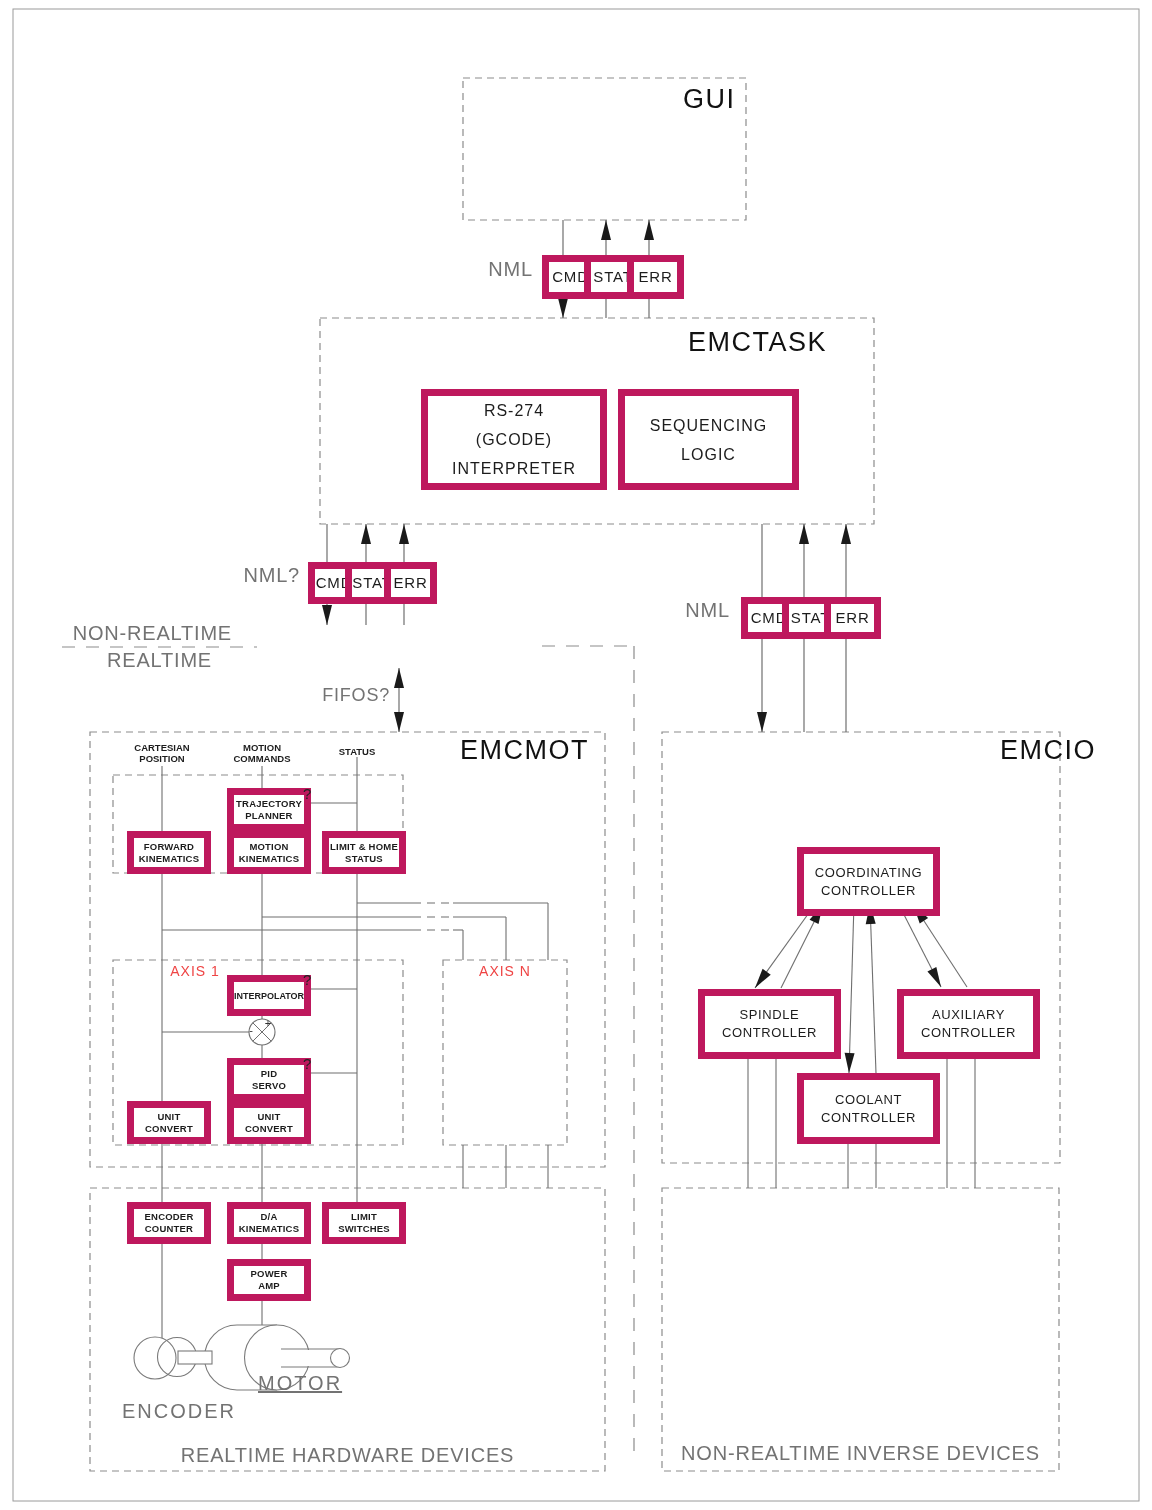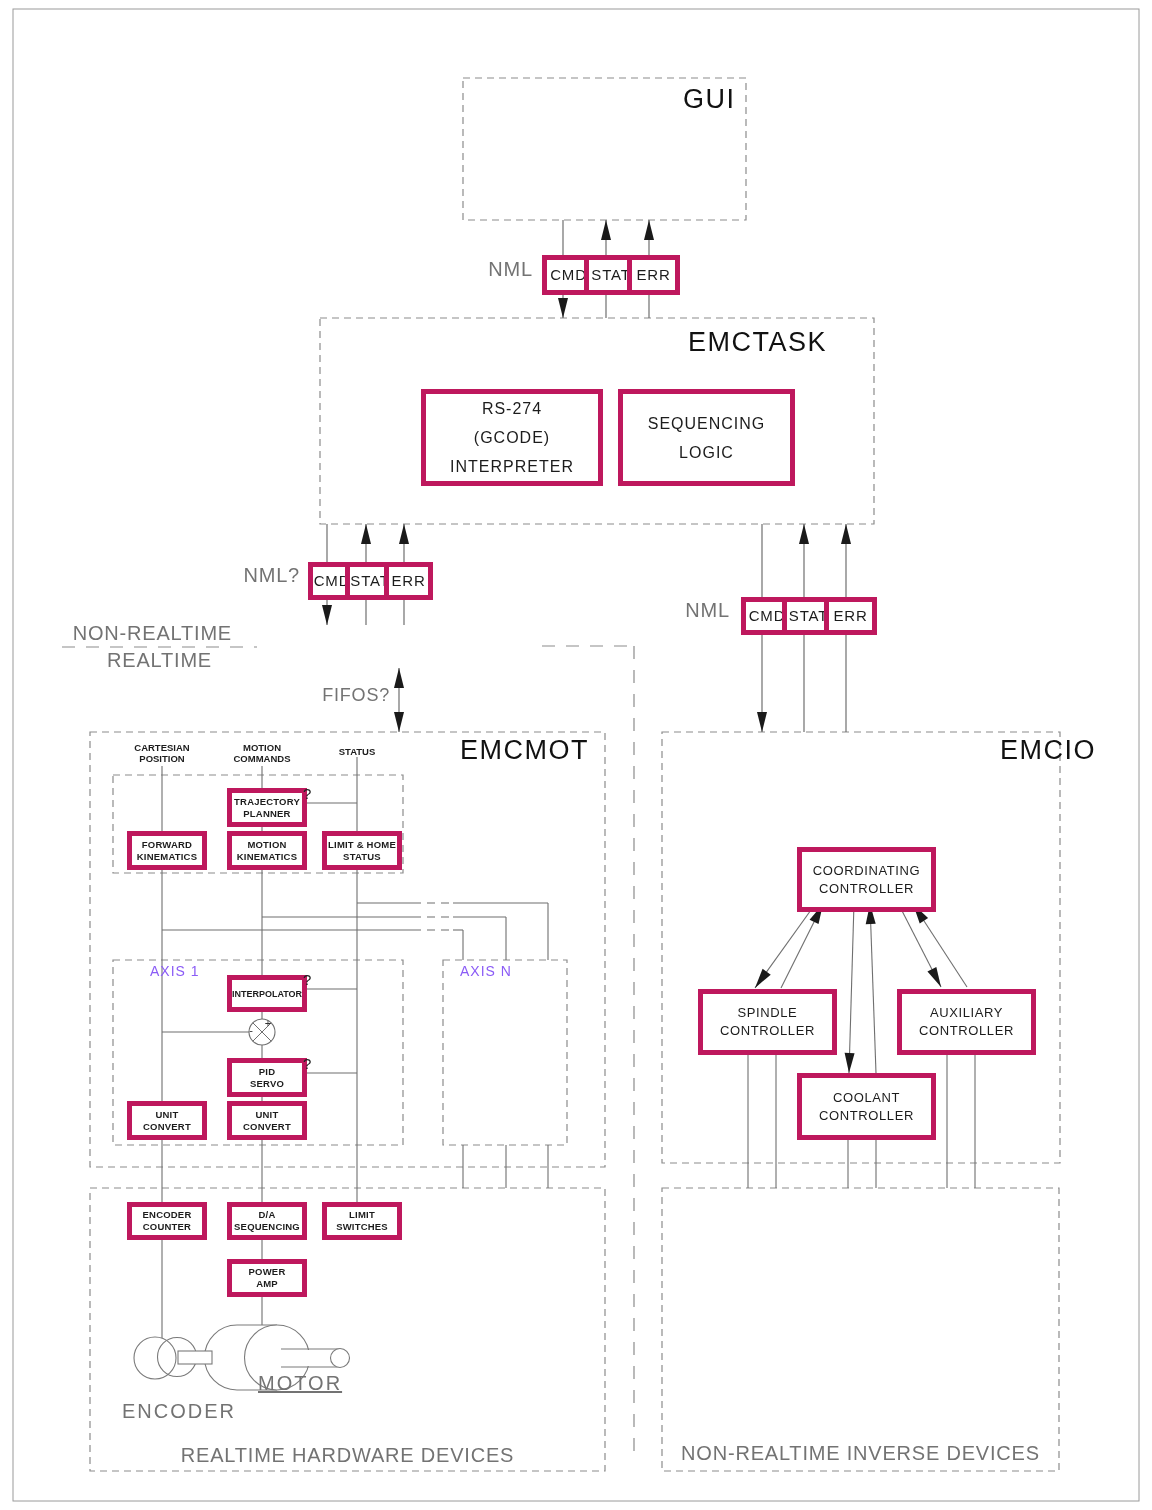--- a/index.html
+++ b/index.html
@@ -4,37 +4,37 @@
 <style>
   html,body{margin:0;padding:0;background:#fff;}
   .canvas{
     position:relative;width:1152px;height:1510px;background:#ffffff;
     font-family:"Liberation Sans","DejaVu Sans",sans-serif;color:#141414;
     overflow:hidden;
   }
   svg.layer{position:absolute;left:0;top:0;z-index:1;}
   
   .sbox{
-    position:absolute;z-index:3;background:#fff;border:5px solid #be185d;
+    position:absolute;z-index:3;background:#fff;border:7px solid #be185d;
     display:flex;align-items:center;justify-content:center;text-align:center;
     font-size:9.5px;font-weight:700;letter-spacing:.2px;line-height:12px;
     white-space:pre-line;color:#1c1c1c;
   }
   .sbox.big{font-size:16px;font-weight:400;letter-spacing:1px;line-height:29px;}
   .sbox.ctrl{font-size:13px;font-weight:400;letter-spacing:.6px;line-height:18px;}
   .sbox.smb{font-size:20px;font-weight:400;letter-spacing:.8px;}
   .sbox.cell{font-size:15px;font-weight:400;letter-spacing:.8px;}
   .sbox.tight{font-size:9px;letter-spacing:0;}
   
   .biglabel{position:absolute;z-index:3;font-size:27px;letter-spacing:1.5px;font-weight:400;color:#111;}
   .midlabel{position:absolute;z-index:3;font-size:20px;letter-spacing:.8px;font-weight:400;color:#737373;white-space:nowrap;}
   .midlabel.r{text-align:right;}
   .midlabel.c{text-align:center;}
   .collabel{position:absolute;z-index:3;font-size:9.5px;font-weight:700;line-height:11px;text-align:center;white-space:pre-line;color:#1c1c1c;}
-  .axislabel{position:absolute;z-index:3;font-size:14px;letter-spacing:1px;text-align:left;color:#8b5cf6;}
+  .axislabel{position:absolute;z-index:3;font-size:14px;letter-spacing:1px;text-align:center;color:#ef4444;}
   .qmark{position:absolute;z-index:3;font-size:15px;color:#222;}
   .fifos{font-size:18px;}
 </style>
 </head>
 <body>
 
 <div class="canvas">
 
   <svg class="layer" width="1152" height="1510" viewBox="0 0 1152 1510">
     <defs>
@@ -217,21 +217,21 @@
   <div class="sbox" style="left:227px;top:1101px;width:70px;height:29px;">UNIT
 CONVERT</div>
 
   <div class="qmark" style="left:303px;top:785px;">?</div>
   <div class="qmark" style="left:303px;top:971px;">?</div>
   <div class="qmark" style="left:303px;top:1055px;">?</div>
 
   <div class="sbox" style="left:127px;top:1202px;width:70px;height:28px;">ENCODER
 COUNTER</div>
   <div class="sbox" style="left:227px;top:1202px;width:70px;height:28px;">D/A
-SEQUENCING</div>
+KINEMATICS</div>
   <div class="sbox" style="left:322px;top:1202px;width:70px;height:28px;">LIMIT
 SWITCHES</div>
   <div class="sbox" style="left:227px;top:1259px;width:70px;height:28px;">POWER
 AMP</div>
   <div class="midlabel" style="left:122px;top:1400px;letter-spacing:2px;">ENCODER</div>
   <div class="midlabel" style="left:258px;top:1372px;letter-spacing:2px;text-decoration:underline;">MOTOR</div>
   <div class="midlabel c" style="left:90px;top:1444px;width:515px;">REALTIME HARDWARE DEVICES</div>
 
   <div class="sbox ctrl" style="left:797px;top:847px;width:129px;height:55px;">COORDINATING
 CONTROLLER</div>

